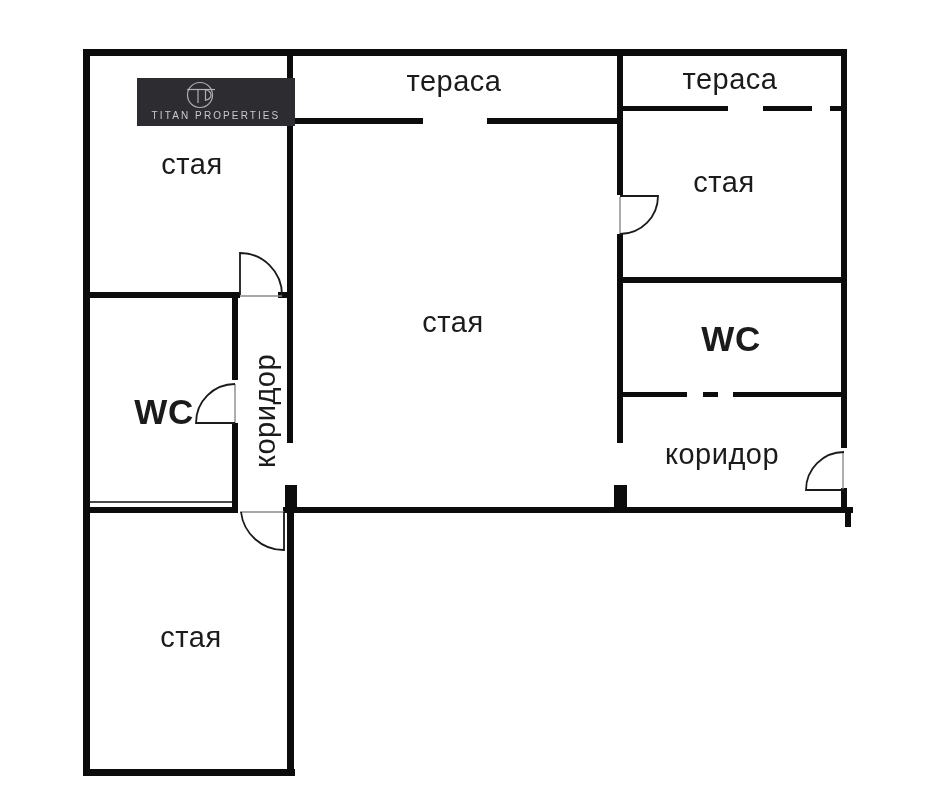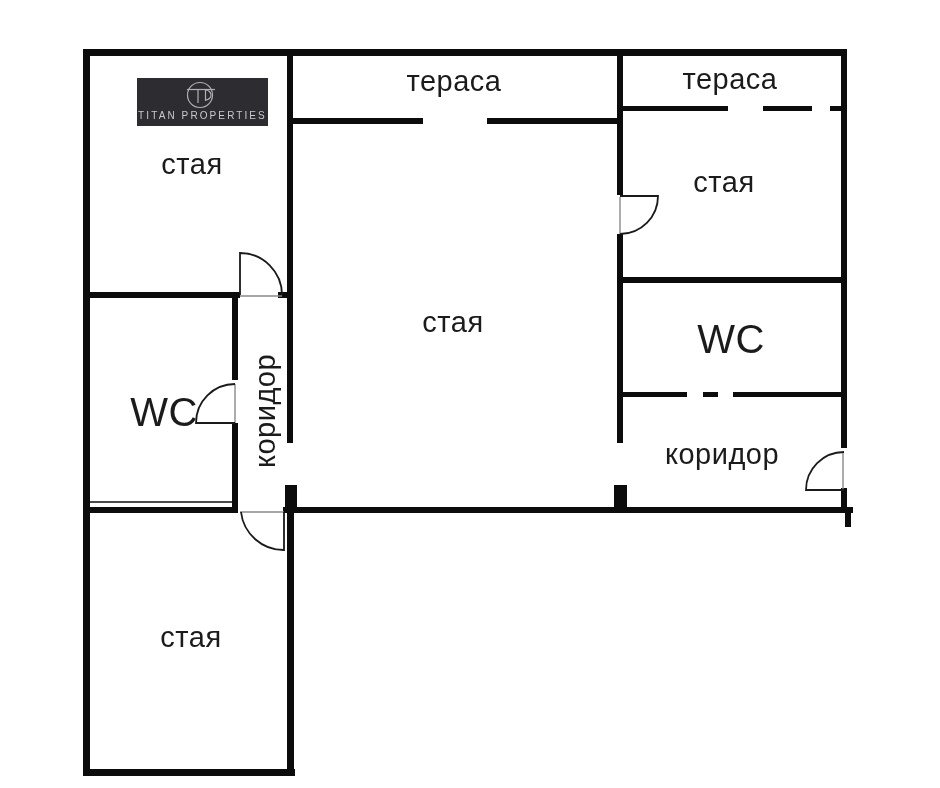--- a/index.html
+++ b/index.html
@@ -13,28 +13,28 @@
   }
   .plan-svg { position: absolute; left: 0; top: 0; }
   .room-label {
     position: absolute;
     transform: translate(-50%, -50%);
     color: #1b1b1b;
     font-size: 29px;
     white-space: nowrap;
     letter-spacing: 0.5px;
   }
-  .room-label.wc { font-size: 40px; }
+  .room-label.wc { font-size: 35px; font-weight: bold; }
   .room-label.rot {
     transform: translate(-50%, -50%) rotate(-90deg);
   }
   .logo {
     position: absolute;
     left: 137px; top: 78px;
-    width: 131px; height: 48px;
+    width: 158px; height: 48px;
     background: #2c2c31;
   }
   .logo svg { position: absolute; left: 0; top: 0; }
   .logo .brand-name {
     position: absolute;
     left: 0; right: 0; top: 32px;
     text-align: center;
     color: #c9cacd;
     font-size: 10px;
     letter-spacing: 2.1px;

